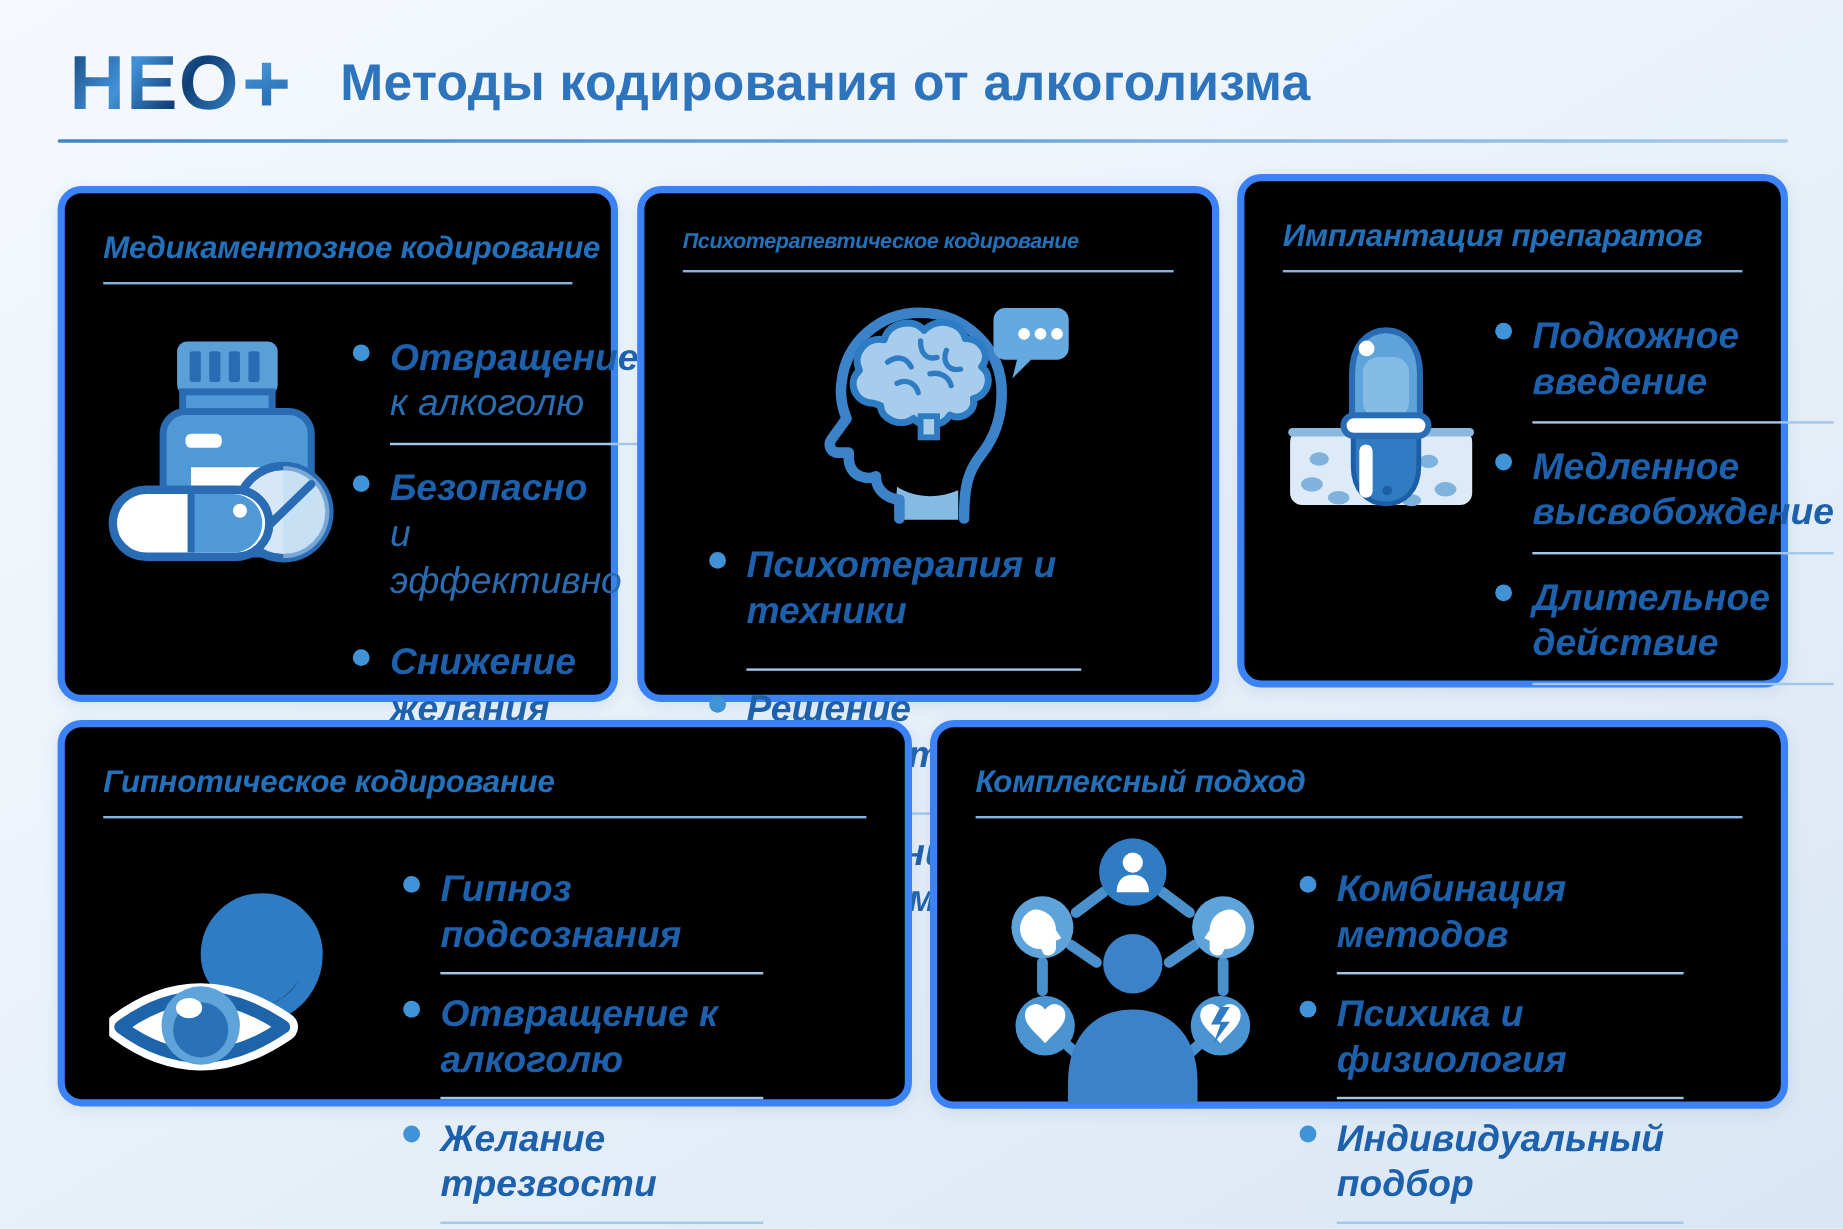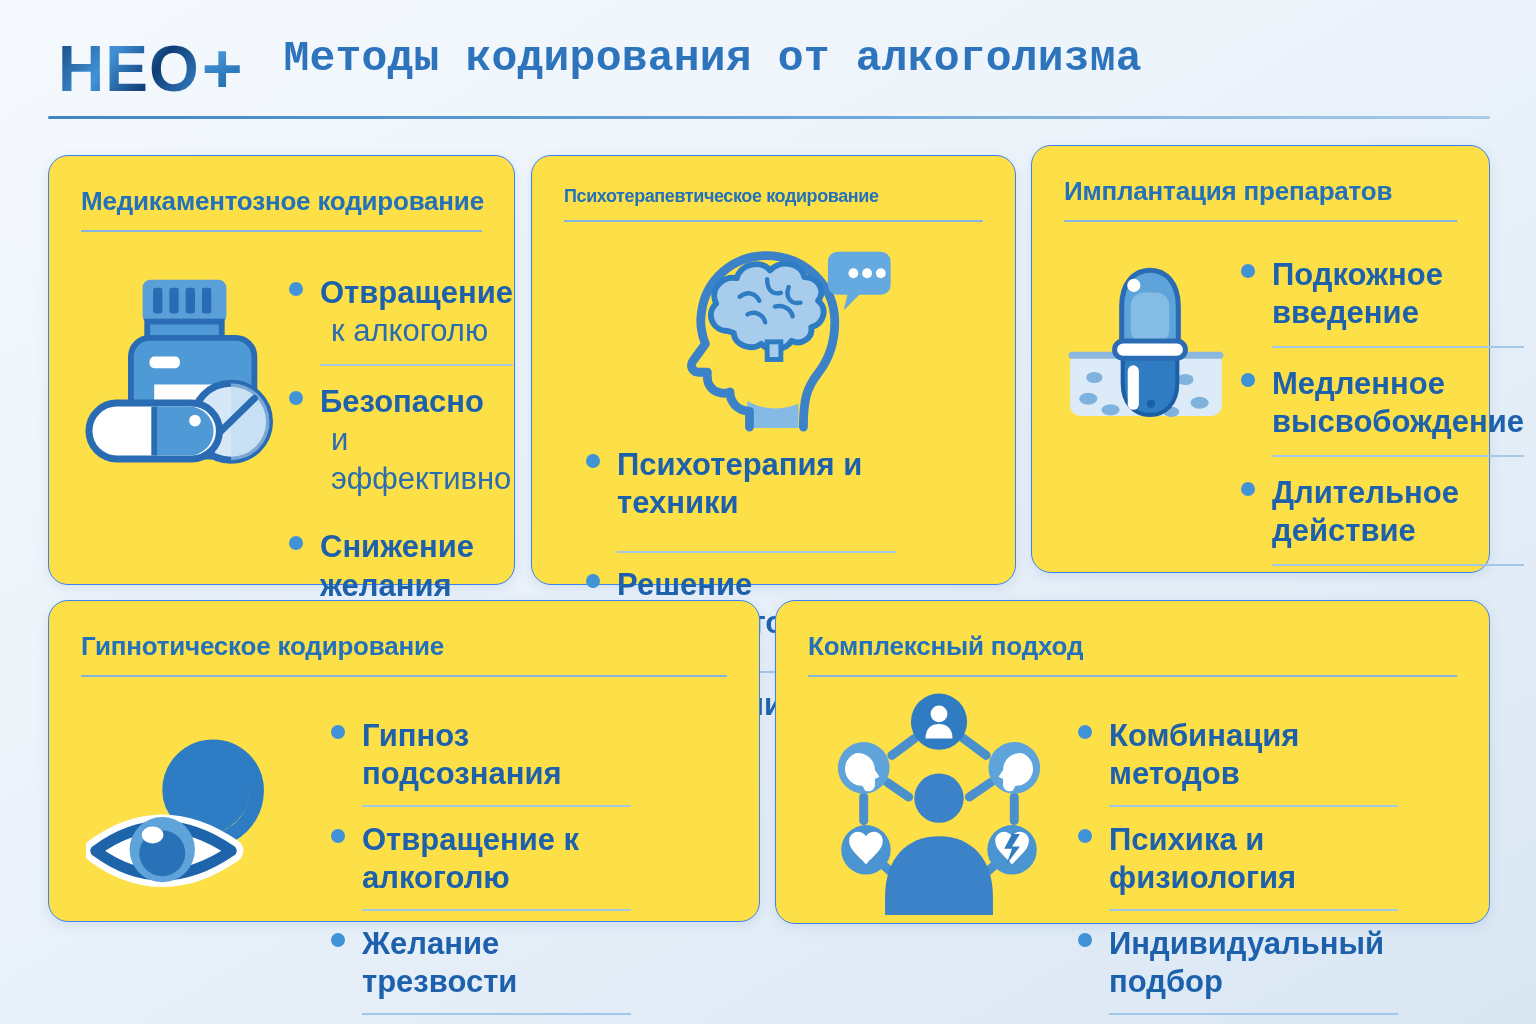--- a/index.html
+++ b/index.html
@@ -2,50 +2,50 @@
 <html lang="ru"><head>
 <meta charset="utf-8">
 <style>
   html,body{margin:0;padding:0;}
   body{
     width:1536px;height:1024px;position:relative;overflow:hidden;
     font-family:"Liberation Sans",sans-serif;
     background:linear-gradient(150deg,#f5f9fd 0%,#ecf3fa 40%,#e3edf7 70%,#d9e6f3 100%);
   }
   
-  .header{position:absolute;left:58px;top:34px;right:48px;display:flex;}
+  .header{position:absolute;left:58px;top:34px;right:48px;display:flex;align-items:center;}
   .logo{font-weight:800;font-size:64px;line-height:1;letter-spacing:1px;display:flex;align-items:center;}
   .logo-neo{
     background:linear-gradient(125deg,#16477e 0%,#4292d8 35%,#0f3e75 65%,#3c8ad2 100%);
     -webkit-background-clip:text;background-clip:text;color:transparent;
   }
   .logo-plus{
     background:linear-gradient(160deg,#63aee6 0%,#2f7cc2 55%,#1b5fa5 100%);
     -webkit-background-clip:text;background-clip:text;color:transparent;
     margin-left:2px;font-size:70px;
   }
-  .page-title{margin:0 0 0 40px;font-size:43px;font-weight:700;color:#2e74bd;letter-spacing:0.2px;font-family:Liberation Mono, monospace;}
+  .page-title{margin:0 0 0 40px;font-size:43px;font-weight:700;color:#2e74bd;letter-spacing:0.2px;}
   .header-rule{position:absolute;left:48px;right:46px;top:116px;height:3px;border-radius:2px;
     background:linear-gradient(to right,#3f86c5,#6ea7d8 55%,#a9cbe8);}
   
-  .card{position:absolute;background:#fde047;border:1px solid #3b82f6;border-radius:20px;
-    box-shadow:0 3px 12px rgba(104,146,188,.18);padding:26px 32px;box-sizing:border-box;}
+  .card{position:absolute;background:#000000;border:6px solid #3b82f6;border-radius:20px;
+    box-shadow:0 3px 12px rgba(104,146,188,.18);padding:26px 32px;box-sizing:border-box;font-style:italic;}
   .card-title{margin:4px 0 0;font-size:26px;font-weight:700;color:#2271ba;
     padding-bottom:13px;border-bottom:2px solid #86b4e0;white-space:nowrap;letter-spacing:-0.2px;}
   .card-title.tight{font-size:18px;letter-spacing:-0.4px;}
   .card-body{display:flex;}
   
   ul.bullets{list-style:none;margin:0;padding:0;}
   .bullet{position:relative;padding-left:31px;margin-bottom:17px;
     font-size:31px;line-height:1.24;font-weight:700;color:#1d61ad;}
   .bullet::before{content:"";position:absolute;left:0;top:8px;width:14px;height:14px;border-radius:50%;background:#3f93d6;}
   .bullet .bl{padding-bottom:13px;border-bottom:2px solid #a3c7e8;}
   .bullet .bl.nu{border-bottom:none;}
   .bullet span{display:block;}
-  .bullet .light{font-weight:400;color:#2a6cb0;margin-left:11px;}
+  .bullet .light{font-weight:400;color:#2a6cb0;}
   
   #card-medication{left:48px;top:155px;width:467px;height:430px;}
   #card-medication .card-body{margin-top:36px;}
   #card-medication .icon-box{width:200px;flex:0 0 200px;display:flex;justify-content:center;}
   #card-medication ul.bullets{flex:1;margin-left:8px;margin-top:6px;}
   #card-psychotherapy{left:531px;top:155px;width:485px;height:430px;}
   #card-psychotherapy .card-body{flex-direction:column;align-items:center;margin-top:14px;}
   #card-psychotherapy ul.bullets{align-self:flex-start;width:310px;margin-left:22px;margin-top:10px;}
   #card-psychotherapy .bullet{margin-bottom:13px;}
   #card-psychotherapy .bullet .bl{padding-bottom:28px;}

